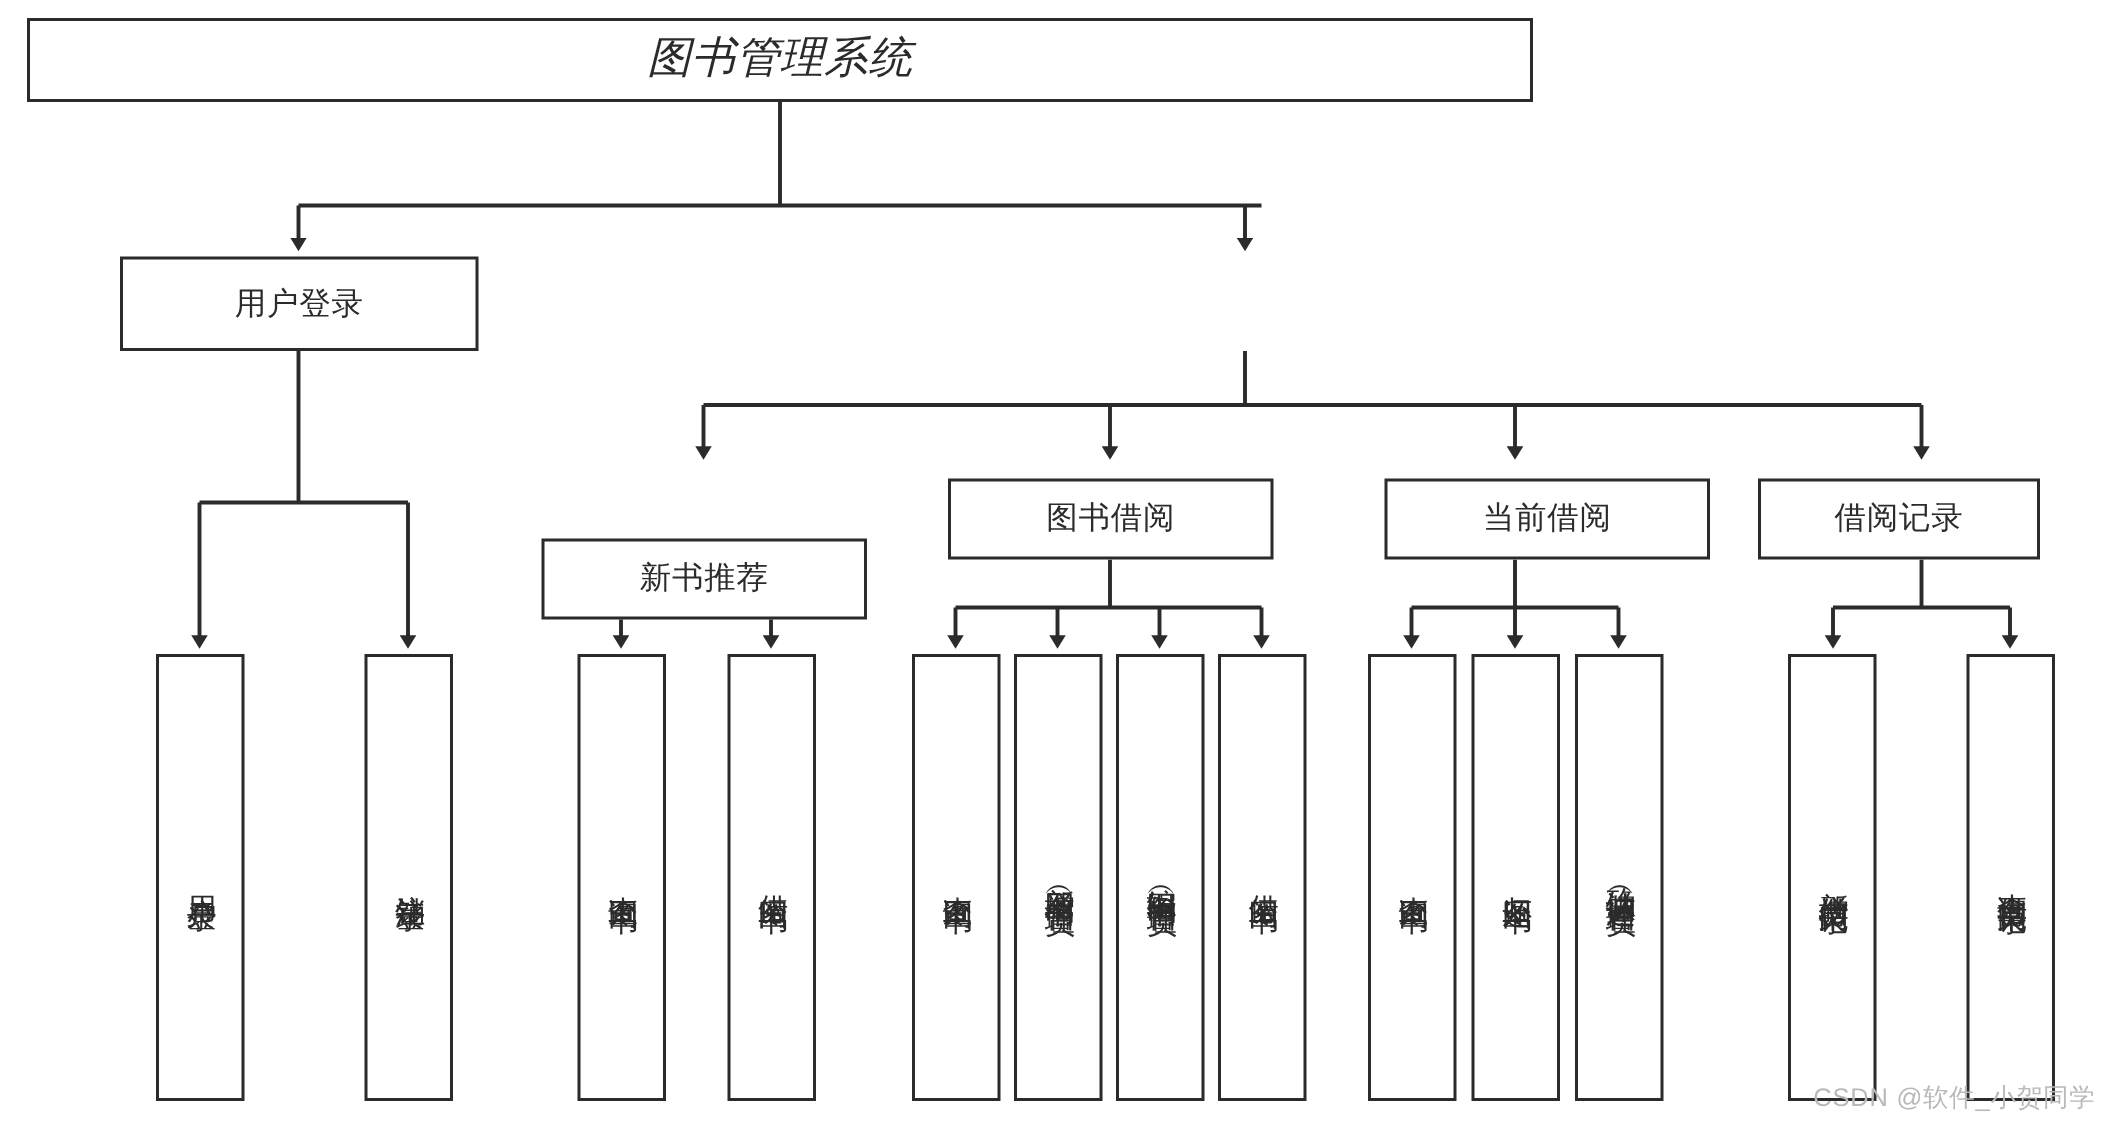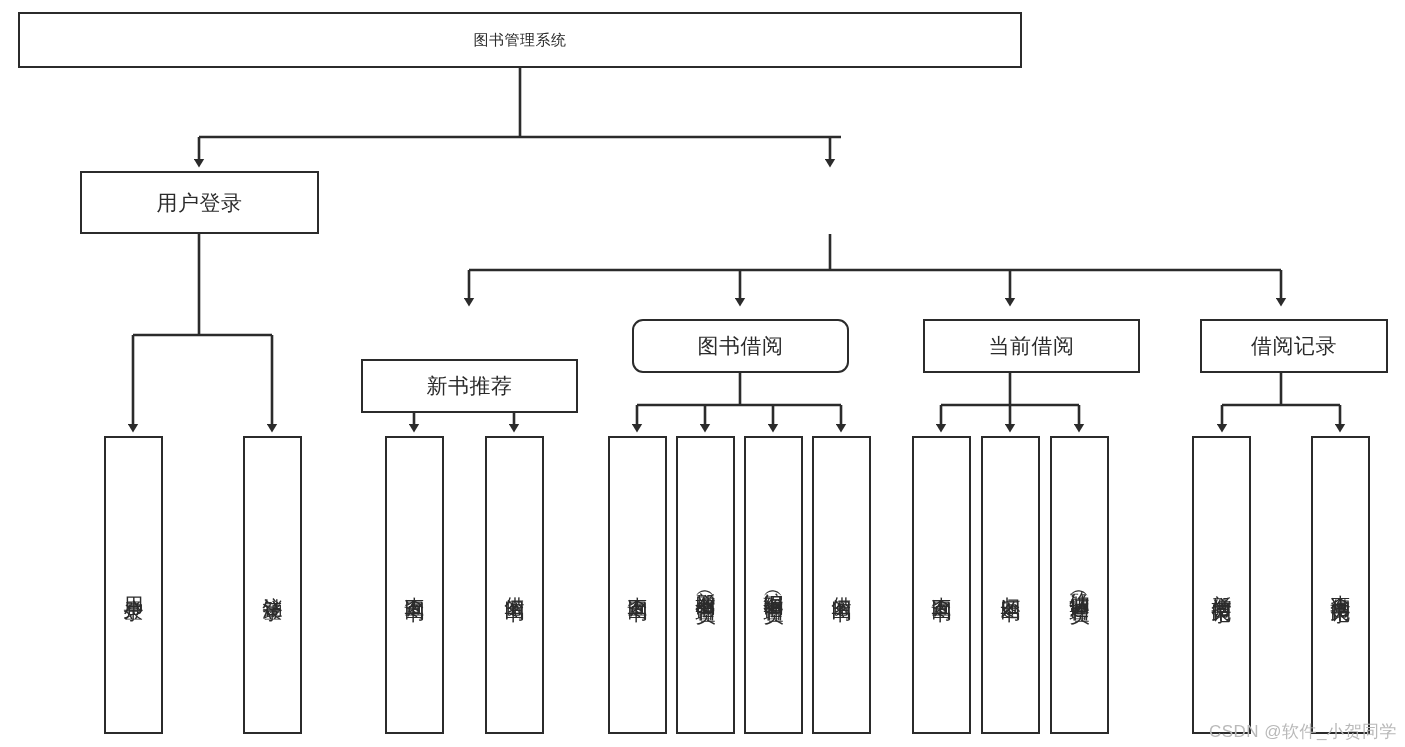--- a/index.html
+++ b/index.html
@@ -44,22 +44,23 @@
     line-height: 1.22;
     color: #2b2b2b;
     white-space: nowrap;
   }
   
   .node.horiz .node-label {
     font-size: 21px;
     letter-spacing: 0.5px;
   }
   .node.root .node-label {
-    font-size: 15px;
+    font-size: 29px;
     letter-spacing: 0.5px;
+    font-style: italic;
   }
   
   .node.vert {
     align-items: center;
     justify-content: center;
     padding: 4px 0;
   }
   .node.vert .node-label {
     writing-mode: vertical-rl;
     text-orientation: upright;
@@ -142,29 +143,29 @@
 
   <div class="node horiz" style="left:80px; top:171px; width:239px; height:63px;">
     <span class="node-label">用户登录</span>
   </div>
 
 
   <div class="node horiz" style="left:361px; top:319px; width:217px; height:54px;margin-top:40px;">
     <span class="node-label">新书推荐</span>
   </div>
 
-  <div class="node horiz" style="left:632px; top:319px; width:217px; height:54px;border-radius:11px;">
+  <div class="node horiz" style="left:632px; top:319px; width:217px; height:54px;">
     <span class="node-label">图书借阅</span>
   </div>
 
   <div class="node horiz" style="left:902px; top:319px; width:217px; height:54px;margin-left:21px;">
     <span class="node-label">当前借阅</span>
   </div>
 
-  <div class="node horiz" style="left:1200px; top:319px; width:188px; height:54px;">
+  <div class="node horiz" style="left:1172px; top:319px; width:188px; height:54px;">
     <span class="node-label">借阅记录</span>
   </div>
 
   <div class="node vert" style="left:104px; top:436px; width:59px; height:298px;">
     <span class="node-label">用户登录</span>
   </div>
 
   <div class="node vert" style="left:243px; top:436px; width:59px; height:298px;">
     <span class="node-label">注销登录</span>
   </div>

